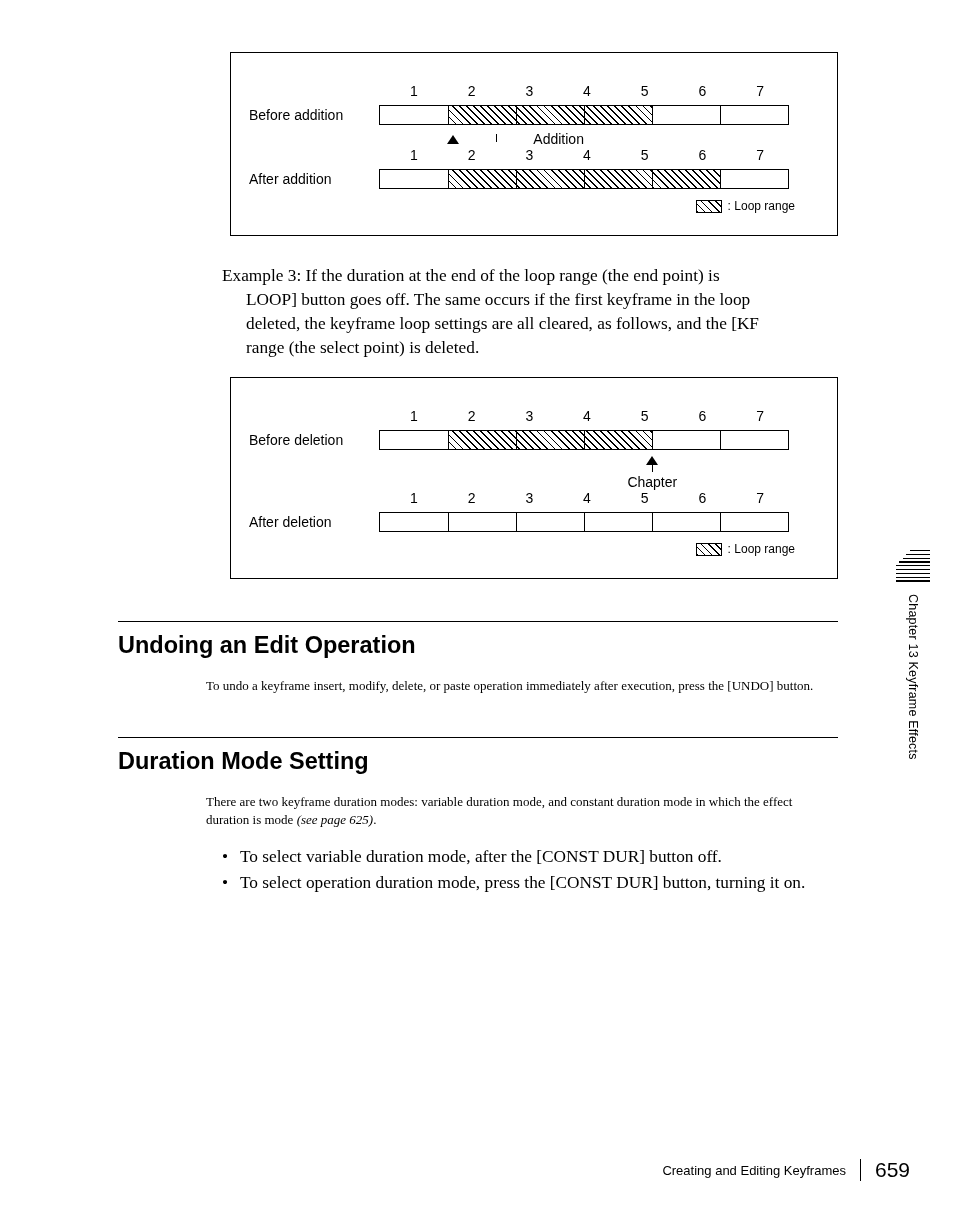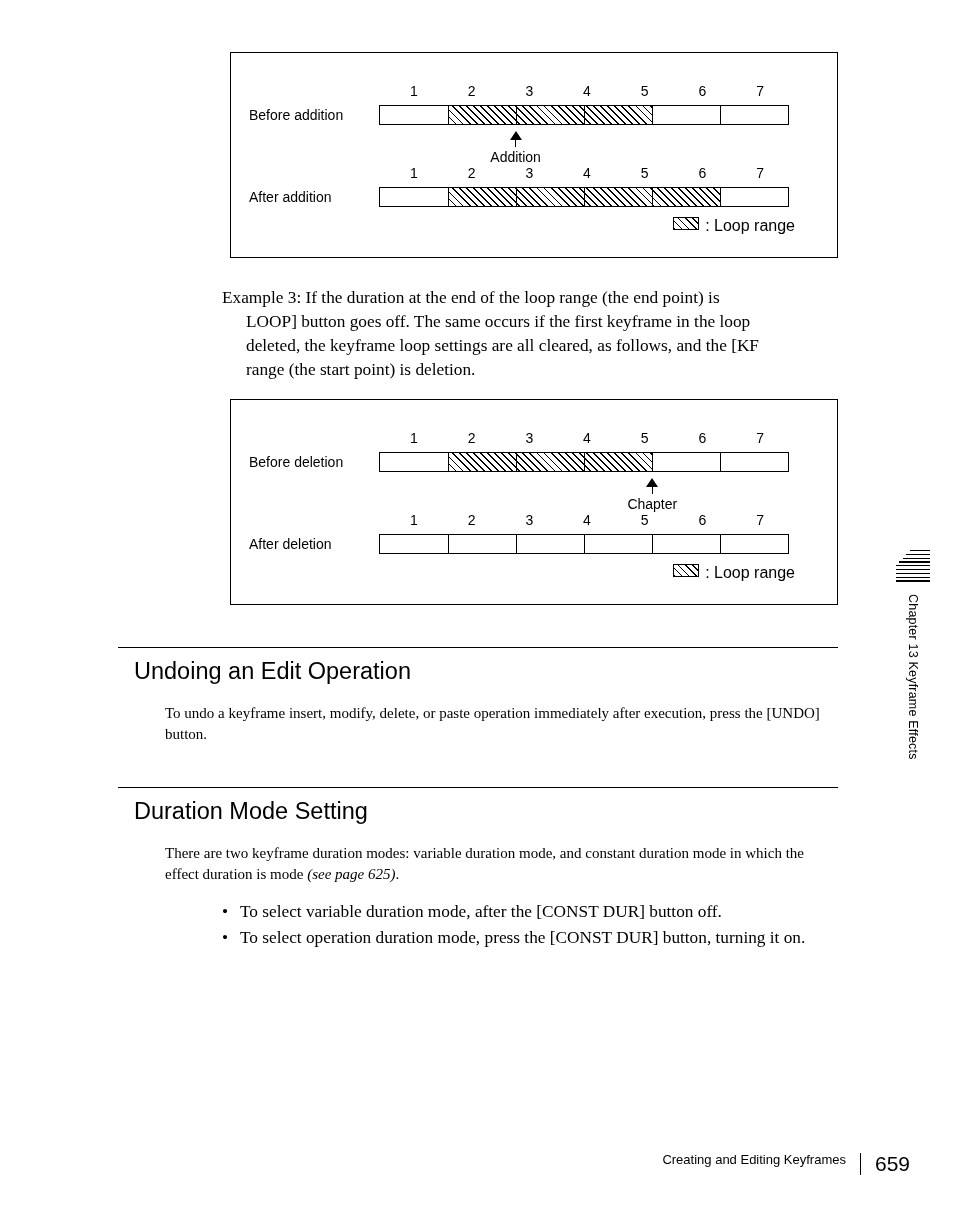--- a/index.html
+++ b/index.html
@@ -21,50 +21,50 @@
   .hatch::before {
     content:""; position:absolute; inset:0;
     background: repeating-linear-gradient(45deg, #000 0 1.3px, transparent 1.3px 5px);
   }
   .arrow-up {
     display:inline-block; width:0; height:0;
     border-left:6px solid transparent; border-right:6px solid transparent;
     border-bottom:9px solid #000;
   }
   .arrow-stem { display:block; width:1.5px; height:8px; background:#000; margin: -1px auto 2px auto; }
-  .legend { text-align:right; margin-top: 10px; font-size:16px; display:flex; justify-content:flex-end; align-items:flex-start; gap:6px; padding-right: 24px;}
+  .legend { text-align:right; margin-top: 10px; font-size:12px; display:flex; justify-content:flex-end; align-items:flex-end; gap:6px; padding-right: 24px;}
   .legend-hatch { display:inline-block; width:26px; height:13px; border:1px solid #000; position:relative; }
   .legend-hatch::before { content:""; position:absolute; inset:0; background: repeating-linear-gradient(45deg, #000 0 1.3px, transparent 1.3px 5px); }
   
   .example { font-size: 17.3px; line-height: 1.38; margin: 28px 0 18px 104px; }
   .example .hang { display:block; padding-left: 24px; }
   
   .rule { border-top: 1.4px solid #000; margin: 42px 0 10px 0; }
-  h2 { font-family: Arial, Helvetica, sans-serif; font-weight: normal; font-size: 23.5px; margin-bottom: 18px; margin-left: 16px; }
-  .bodytext { font-size: 15px; line-height: 1.38; margin-left: 47px; }
+  h2 { font-family: Arial, Helvetica, sans-serif; font-weight: bold; font-size: 23.5px; margin-bottom: 18px; }
+  .bodytext { font-size: 13px; line-height: 1.38; margin-left: 88px; }
   .bullets { font-size: 17.3px; line-height: 1.38; margin-left: 104px; margin-top: 16px; }
   .bullets li { list-style: none; position:relative; padding-left: 18px; margin-bottom: 2px; }
   .bullets li::before { content: "•"; position:absolute; left:0; }
   .italic { font-style: italic; }
   
   .sidetab { position:absolute; right: 24px; top: 550px; display:flex; flex-direction:column; align-items:center; font-family: Arial, Helvetica, sans-serif; }
   .bars { width: 34px; }
   .bars div { height:1.3px; background:#000; margin-bottom:2.5px; }
   .bars div:nth-child(1){width:60%; margin-left:40%;}
   .bars div:nth-child(2){width:70%; margin-left:30%;}
   .bars div:nth-child(3){width:80%; margin-left:20%;}
   .bars div:nth-child(4){width:90%; margin-left:10%;}
   .bars div:nth-child(5){width:100%;}
   .bars div:nth-child(6){width:100%;}
   .bars div:nth-child(7){width:100%;}
   .bars div:nth-child(8){width:100%;}
   .bars div:nth-child(9){width:100%;}
   .sidetab-text { writing-mode: vertical-rl; font-size: 12.5px; margin-top: 10px; letter-spacing: 0.2px; }
   
-  .footer { position:absolute; bottom: 36px; right: 44px; font-family: Arial, Helvetica, sans-serif; display:flex; align-items:flex-start; gap: 14px; }
+  .footer { position:absolute; bottom: 30px; right: 44px; font-family: Arial, Helvetica, sans-serif; display:flex; align-items:center; gap: 14px; }
   .footer-title { font-size: 13px; }
   .footer-div { width:1px; height: 22px; background:#000; align-self:center; }
   .footer-page { font-size: 21px; }
 </style>
 </head>
 <body>
 
 <div class="page">
   <div class="content">
 
@@ -94,21 +94,21 @@
             <div class="tick" style="left:50%"></div>
             <div class="tick" style="left:66.66%"></div>
             <div class="tick" style="left:83.33%"></div>
           </div>
         </div>
       </div>
 
       <div class="figrow" style="margin-bottom:0;">
         <div class="figlabel"></div>
         <div class="tl">
-          <div style="display:flex; flex-direction:column; align-items:center; width:33.33%; margin-left:16.66%;">
+          <div style="display:flex; align-items:center; width:33.33%; margin-left:16.66%;">
             <span class="arrow-up"></span>
             <span class="arrow-stem"></span>
             <span>Addition</span>
           </div>
         </div>
       </div>
 
       <div class="figrow">
         <div class="figlabel"></div>
         <div class="tl">
@@ -139,21 +139,21 @@
       <div class="legend">
         <span class="legend-hatch"></span>
         <span>: Loop range</span>
       </div>
     </div>
 
     <p class="example">
       <span>Example 3: If the duration at the end of the loop range (the end point) is</span>
       <span class="hang">LOOP] button goes off. The same occurs if the first keyframe in the loop</span>
       <span class="hang">deleted, the keyframe loop settings are all cleared, as follows, and the [KF</span>
-      <span class="hang">range (the start point) is deletion.</span>
+      <span class="hang">range (the select point) is deleted.</span>
     </p>
 
     <div class="figbox">
       <div class="figrow">
         <div class="figlabel"></div>
         <div class="tl">
           <div class="numbers">
             <span>1</span>
             <span>2</span>
             <span>3</span>

